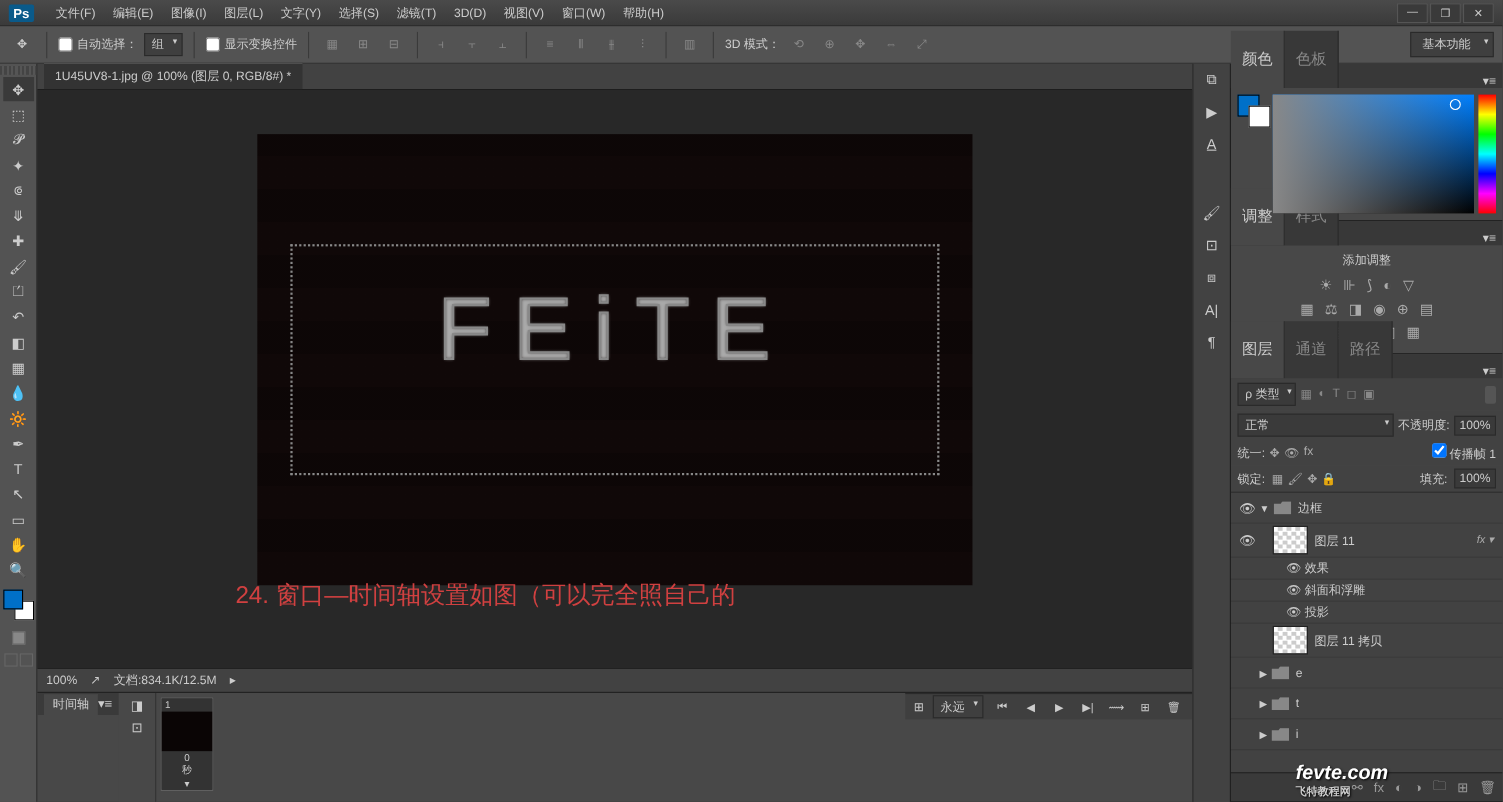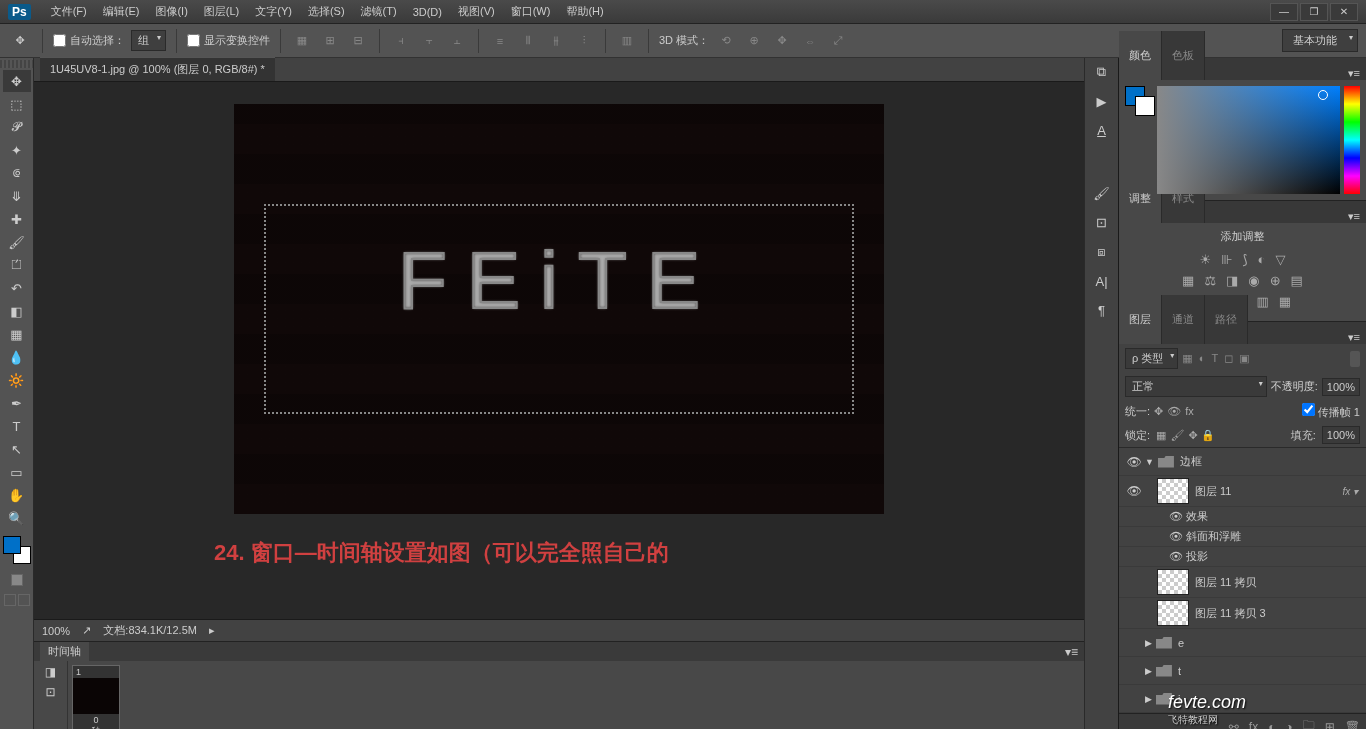--- a/index.html
+++ b/index.html
@@ -26,48 +26,48 @@
 .tool-btn.active { background: #3a3a3a; }
 .color-swatches { margin: 6px auto; position: relative; width: 28px; height: 28px; }
 .swatch-fg { width: 18px; height: 18px; background: #0070c8; border: 1px solid #000; position: absolute; top: 0; left: 0; }
 .swatch-bg { width: 18px; height: 18px; background: #fff; border: 1px solid #000; position: absolute; bottom: 0; right: 0; }
 .edit-mode { display: flex; justify-content: center; gap: 2px; margin: 4px 0; }
 .edit-mode div { width: 12px; height: 12px; border: 1px solid #666; }
 
 .doc-area { flex: 1; display: flex; flex-direction: column; background: #2a2a2a; }
 .tab-bar { height: 24px; background: #424242; display: flex; align-items: flex-end; border-bottom: 1px solid #1a1a1a; }
 .doc-tab { background: #333; padding: 4px 10px; border-top: 1px solid #555; margin-left: 6px; font-size: 11px; }
-.canvas-wrap { flex: 1; display: flex; align-items: flex-start; justify-content: center; padding-top: 22px; position: relative; overflow: hidden; background: #282828; }
+.canvas-wrap { flex: 1; display: flex; align-items: flex-start; justify-content: center; padding-top: 40px; position: relative; overflow: hidden; background: #282828; }
 .canvas { width: 650px; height: 410px; background: #0a0505; position: relative; }
 .brick-overlay { position: absolute; inset: 0; background: repeating-linear-gradient(0deg, rgba(30,15,15,0.3) 0 30px, rgba(20,10,10,0.3) 30px 60px); }
 .neon-text { position: absolute; top: 130px; left: 0; right: 0; text-align: center; font-size: 80px; font-family: monospace; color: #999; letter-spacing: 20px; font-weight: 100; text-shadow: 0 0 3px #aaa; }
 .neon-text span { -webkit-text-stroke: 2px #888; color: transparent; }
 .studs { position: absolute; border: 2px dotted #888; top: 100px; left: 30px; right: 30px; bottom: 100px; }
-.red-text { position: absolute; bottom: 50px; left: 180px; color: #d04040; font-size: 22px; font-family: "KaiTi", cursive; line-height: 1.4; font-weight: bold; }
+.red-text { position: absolute; bottom: 50px; left: 180px; color: #d04040; font-size: 22px; font-family: "KaiTi", cursive; line-height: 1.4; }
 .status-bar { height: 22px; background: #424242; display: flex; align-items: center; padding: 0 8px; gap: 12px; font-size: 11px; border-top: 1px solid #1a1a1a; }
 
-.timeline-panel { height: 88px; background: #484848; border-top: 1px solid #222; display: flex; flex-direction: column; }
+.timeline-panel { height: 100px; background: #484848; border-top: 1px solid #222; display: flex; flex-direction: row; }
 .tl-header { height: 20px; background: #3a3a3a; display: flex; align-items: center; padding: 0 6px; }
 .tl-tab { background: #484848; padding: 2px 8px; font-size: 11px; }
 .tl-menu { margin-left: auto; font-size: 12px; }
 .tl-body { flex: 1; display: flex; }
 .tl-controls-col { width: 34px; background: #484848; border-right: 1px solid #333; display: flex; flex-direction: column; align-items: center; padding-top: 4px; gap: 6px; font-size: 12px; }
 .tl-frames { flex: 1; padding: 4px; }
 .frame { width: 48px; border: 1px solid #666; background: #2a2a2a; }
 .frame-num { background: #333; padding: 1px 3px; font-size: 9px; }
 .frame-thumb { height: 36px; background: #0a0505; }
 .frame-time { background: #333; padding: 1px 17px; font-size: 9px; text-align: center; }
 .tl-footer { height: 24px; background: #3f3f3f; display: flex; align-items: center; padding: 0 8px; gap: 8px; border-top: 1px solid #2a2a2a; }
 .tl-play-btn { width: 18px; height: 16px; display: flex; align-items: center; justify-content: center; font-size: 10px; }
 
 .right-docker { width: 34px; background: #424242; border-left: 1px solid #2a2a2a; display: flex; flex-direction: column; align-items: center; padding-top: 6px; gap: 14px; font-size: 13px; }
 .right-panels { width: 248px; background: #484848; border-left: 1px solid #1a1a1a; display: flex; flex-direction: column; }
 .panel { border-bottom: 1px solid #222; }
 .panel-tabs { height: 22px; background: #383838; display: flex; align-items: flex-end; }
-.p-tab { padding: 17px 10px; font-size: 11px; background: #484848; border-right: 1px solid #2a2a2a; }
+.p-tab { padding: 17px 10px; font-size: 14px; background: #484848; border-right: 1px solid #2a2a2a; }
 .p-tab.inactive { background: #383838; color: #888; }
 .p-menu { margin-left: auto; padding: 0 6px; font-size: 11px; }
 .color-panel-body { height: 120px; display: flex; padding: 6px; gap: 4px; }
 .color-swatches-small { width: 28px; }
 .sw-sm-fg { width: 20px; height: 20px; background: #0070c8; border: 1px solid #000; }
 .sw-sm-bg { width: 20px; height: 20px; background: #fff; border: 1px solid #000; margin-top: -10px; margin-left: 10px; }
 .color-field { flex: 1; height: 108px; background: linear-gradient(to bottom, #0080ff, #000); position: relative; }
 .color-field::before { content: ""; position: absolute; inset: 0; background: linear-gradient(to right, #888, transparent); }
 .color-circle { position: absolute; top: 4px; right: 12px; width: 10px; height: 10px; border: 1px solid #fff; border-radius: 50%; }
 .hue-strip { width: 16px; height: 108px; background: linear-gradient(red, yellow, lime, cyan, blue, magenta, red); }
@@ -94,21 +94,21 @@
 .vis-col { width: 22px; text-align: center; font-size: 12px; }
 .layer-indent { width: 12px; }
 .layer-thumb { width: 32px; height: 26px; background: repeating-conic-gradient(#ccc 0 25%, #fff 0 50%) 0 0/8px 8px; border: 1px solid #222; margin-right: 6px; }
 .layer-name { flex: 1; font-size: 11px; }
 .layer-fx { font-size: 10px; font-style: italic; color: #aaa; margin-right: 4px; }
 .group-arrow { font-size: 9px; margin-right: 4px; }
 .folder-icon { width: 16px; height: 12px; background: #888; margin-right: 6px; clip-path: polygon(0 20%, 40% 20%, 50% 0, 100% 0, 100% 100%, 0 100%); }
 
 .layers-footer { height: 26px; background: #3a3a3a; display: flex; align-items: center; justify-content: flex-end; padding: 0 6px; gap: 10px; font-size: 12px; color: #999; border-top: 1px solid #222; }
 
-.watermark { position: absolute; bottom: 2px; right: 120px; color: #fff; font-size: 18px; font-weight: normal; font-style: italic; text-shadow: 1px 1px 2px #000; z-index: 100; }
+.watermark { position: absolute; bottom: 2px; right: 104px; color: #fff; font-size: 18px; font-weight: bold; font-style: italic; text-shadow: 1px 1px 2px #000; z-index: 100; }
 .watermark small { font-size: 10px; display: block; color: #ccc; font-style: normal; }
 </style>
 </head>
 <body>
 
 <div class="titlebar">
   <span class="ps-logo">Ps</span>
   <span class="menu-item">文件(F)</span>
   <span class="menu-item">编辑(E)</span>
   <span class="menu-item">图像(I)</span>
@@ -391,26 +391,20 @@
         <div class="layer-row" style="min-height:18px">
           <div class="vis-col"></div><div class="layer-indent"></div><div class="layer-indent"></div>
           <span>👁</span>&nbsp;<span class="layer-name">投影</span>
         </div>
         <div class="layer-row">
           <div class="vis-col"></div>
           <div class="layer-indent"></div>
             <div class="layer-thumb"></div>
           <span class="layer-name">图层 11 拷贝</span>
         </div>
-        <div class="layer-row">
-          <div class="vis-col"></div>
-          <div class="layer-indent"></div>
-            <div class="layer-thumb"></div>
-          <span class="layer-name">图层 11 拷贝 3</span>
-        </div>
         <div class="layer-row group">
           <div class="vis-col"></div>
           <span class="group-arrow">▶</span>
             <div class="folder-icon"></div>
           <span class="layer-name">e</span>
         </div>
         <div class="layer-row group">
           <div class="vis-col"></div>
           <span class="group-arrow">▶</span>
             <div class="folder-icon"></div>

